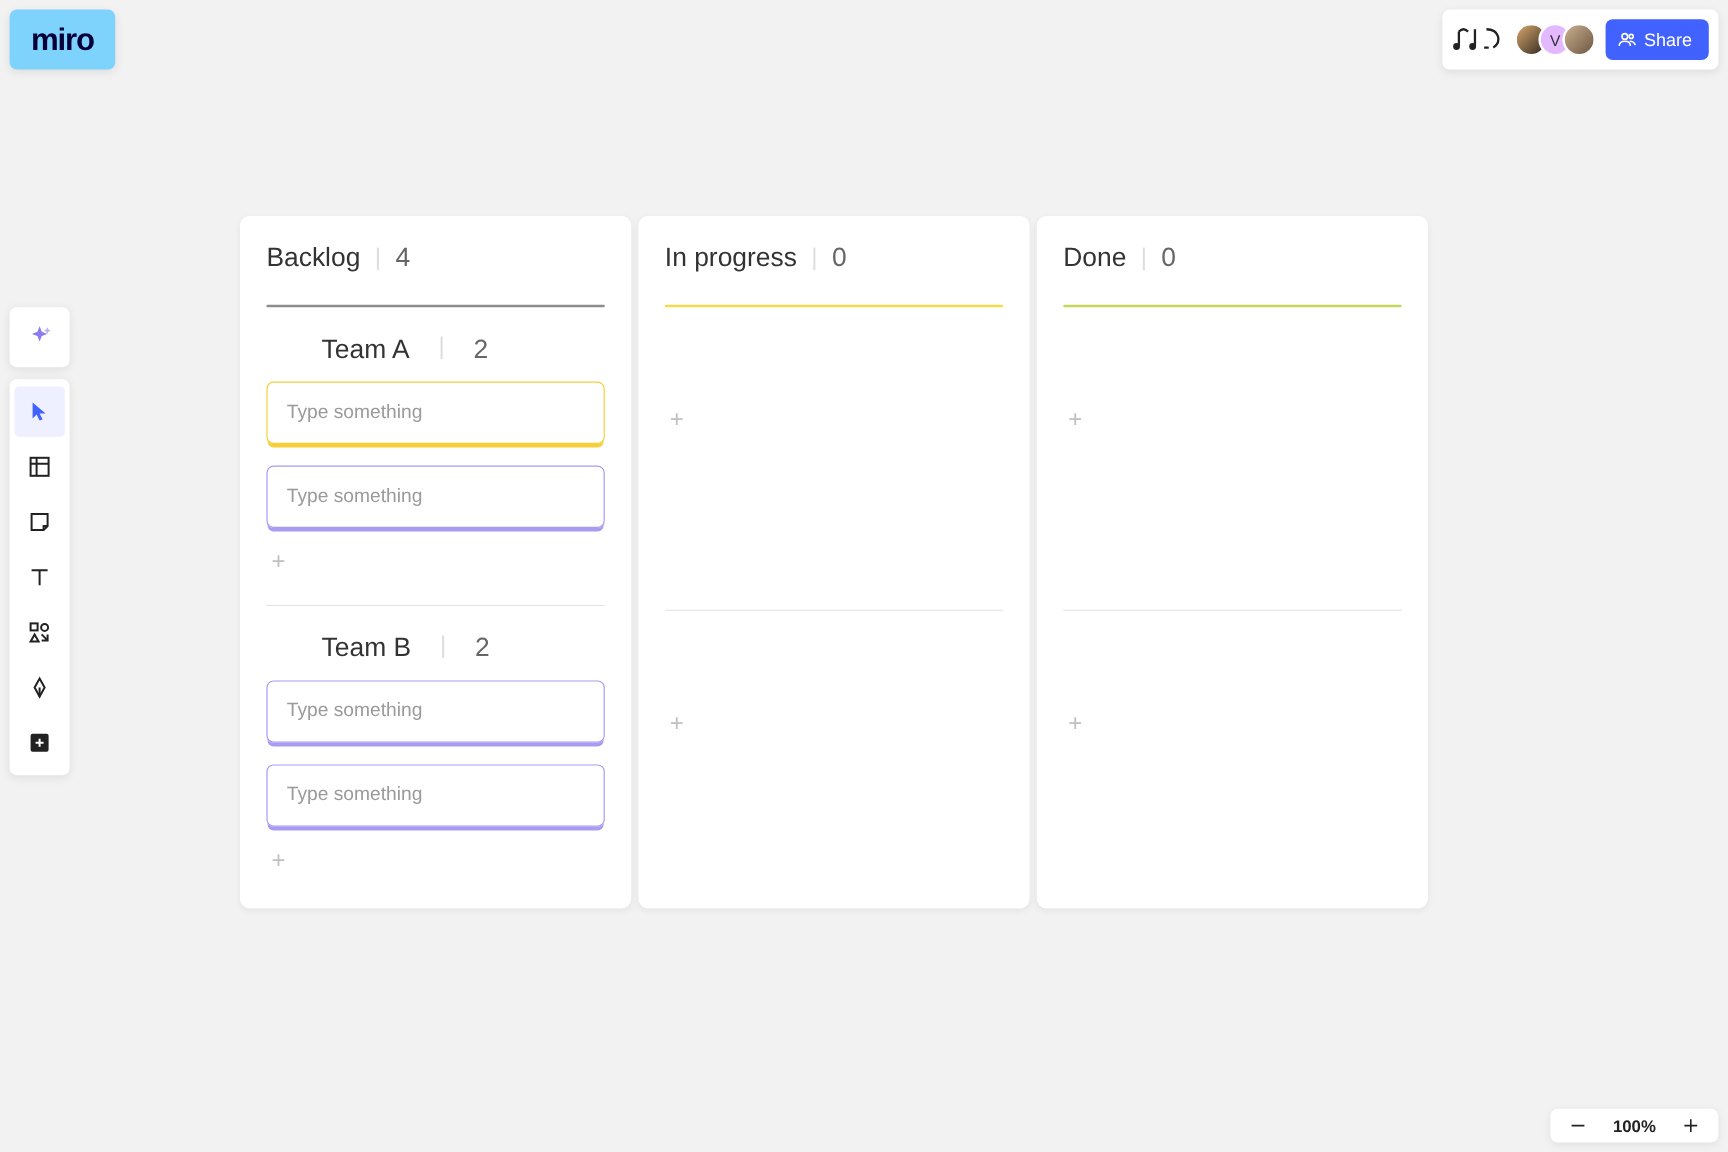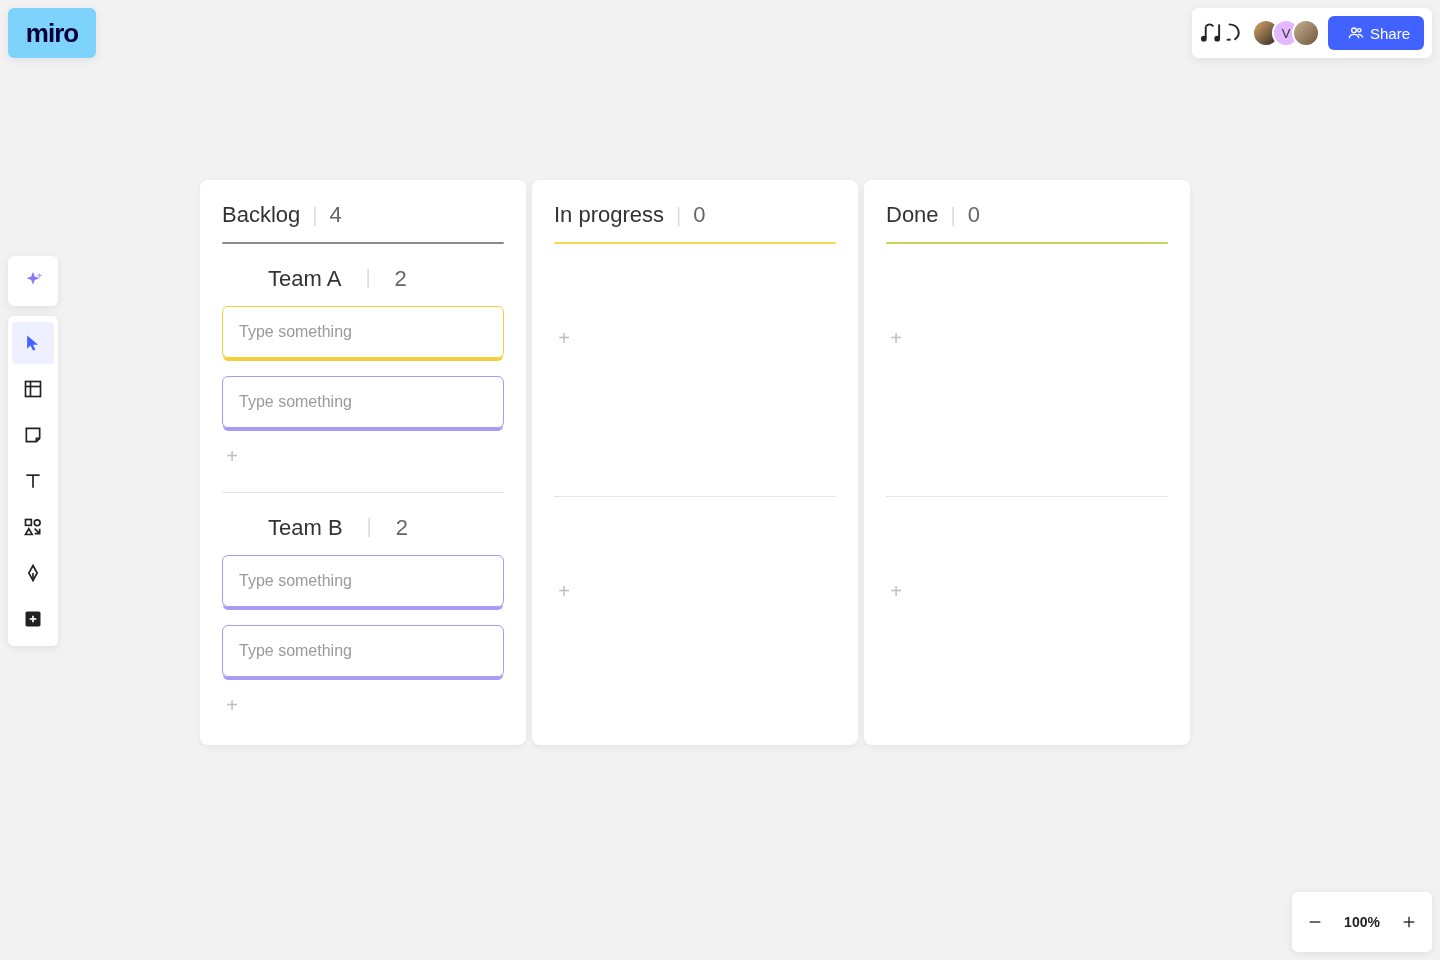--- a/index.html
+++ b/index.html
@@ -72,21 +72,21 @@
   .avatar:first-child { margin-left: 0; }
   .avatar.a1 { background: linear-gradient(135deg,#d9a86c,#2e2620); }
   .avatar.a2 { background: #e4b8ff; }
   .avatar.a3 { background: linear-gradient(135deg,#c8b090,#6e5540); }
   .share-btn {
     background: #4262ff;
     color: #fff;
     border: none;
     border-radius: 6px;
     height: 34px;
-    padding: 0 14px 0 20px;
+    padding: 0 14px 0 10px;
     display: flex;
     align-items: center;
     gap: 6px;
     font-size: 15px;
     font-weight: 500;
     cursor: pointer;
   }
 
   
   .lefttools {
@@ -130,21 +130,21 @@
     margin: 2px 0;
   }
   .tool.selected { background: #eef0ff; }
   .tool svg { display:block; }
 
   
   .zoombar {
     position: absolute;
     right: 8px;
     bottom: 8px;
-    height: 60px;
+    height: 28px;
     background: #fff;
     border-radius: 6px;
     box-shadow: 0 2px 8px rgba(0,0,0,0.08);
     display: flex;
     align-items: center;
     padding: 0 10px;
     gap: 14px;
   }
   .zoom-btn {
     width: 26px; height:26px;
@@ -176,21 +176,21 @@
     border-radius: 8px;
     box-shadow: 0 2px 6px rgba(0,0,0,0.06);
     padding: 22px 22px 22px 22px;
     display: flex;
     flex-direction: column;
   }
   .col-header {
     display:flex;
     align-items:center;
     gap: 12px;
-    padding-bottom: 14px;
+    padding-bottom: 26px;
   }
   .col-title { font-size: 22px; color:#333; }
   .col-sep { color:#ddd; font-size:20px; }
   .col-count { font-size: 22px; color:#666; }
   .col-rule { height:2px; width:100%; border-radius:1px; }
   .col-rule.gray   { background:#8c8c8c; }
   .col-rule.yellow { background:#f7d94c; }
   .col-rule.green  { background:#c6d75a; }
 
   .swimlane-title {

